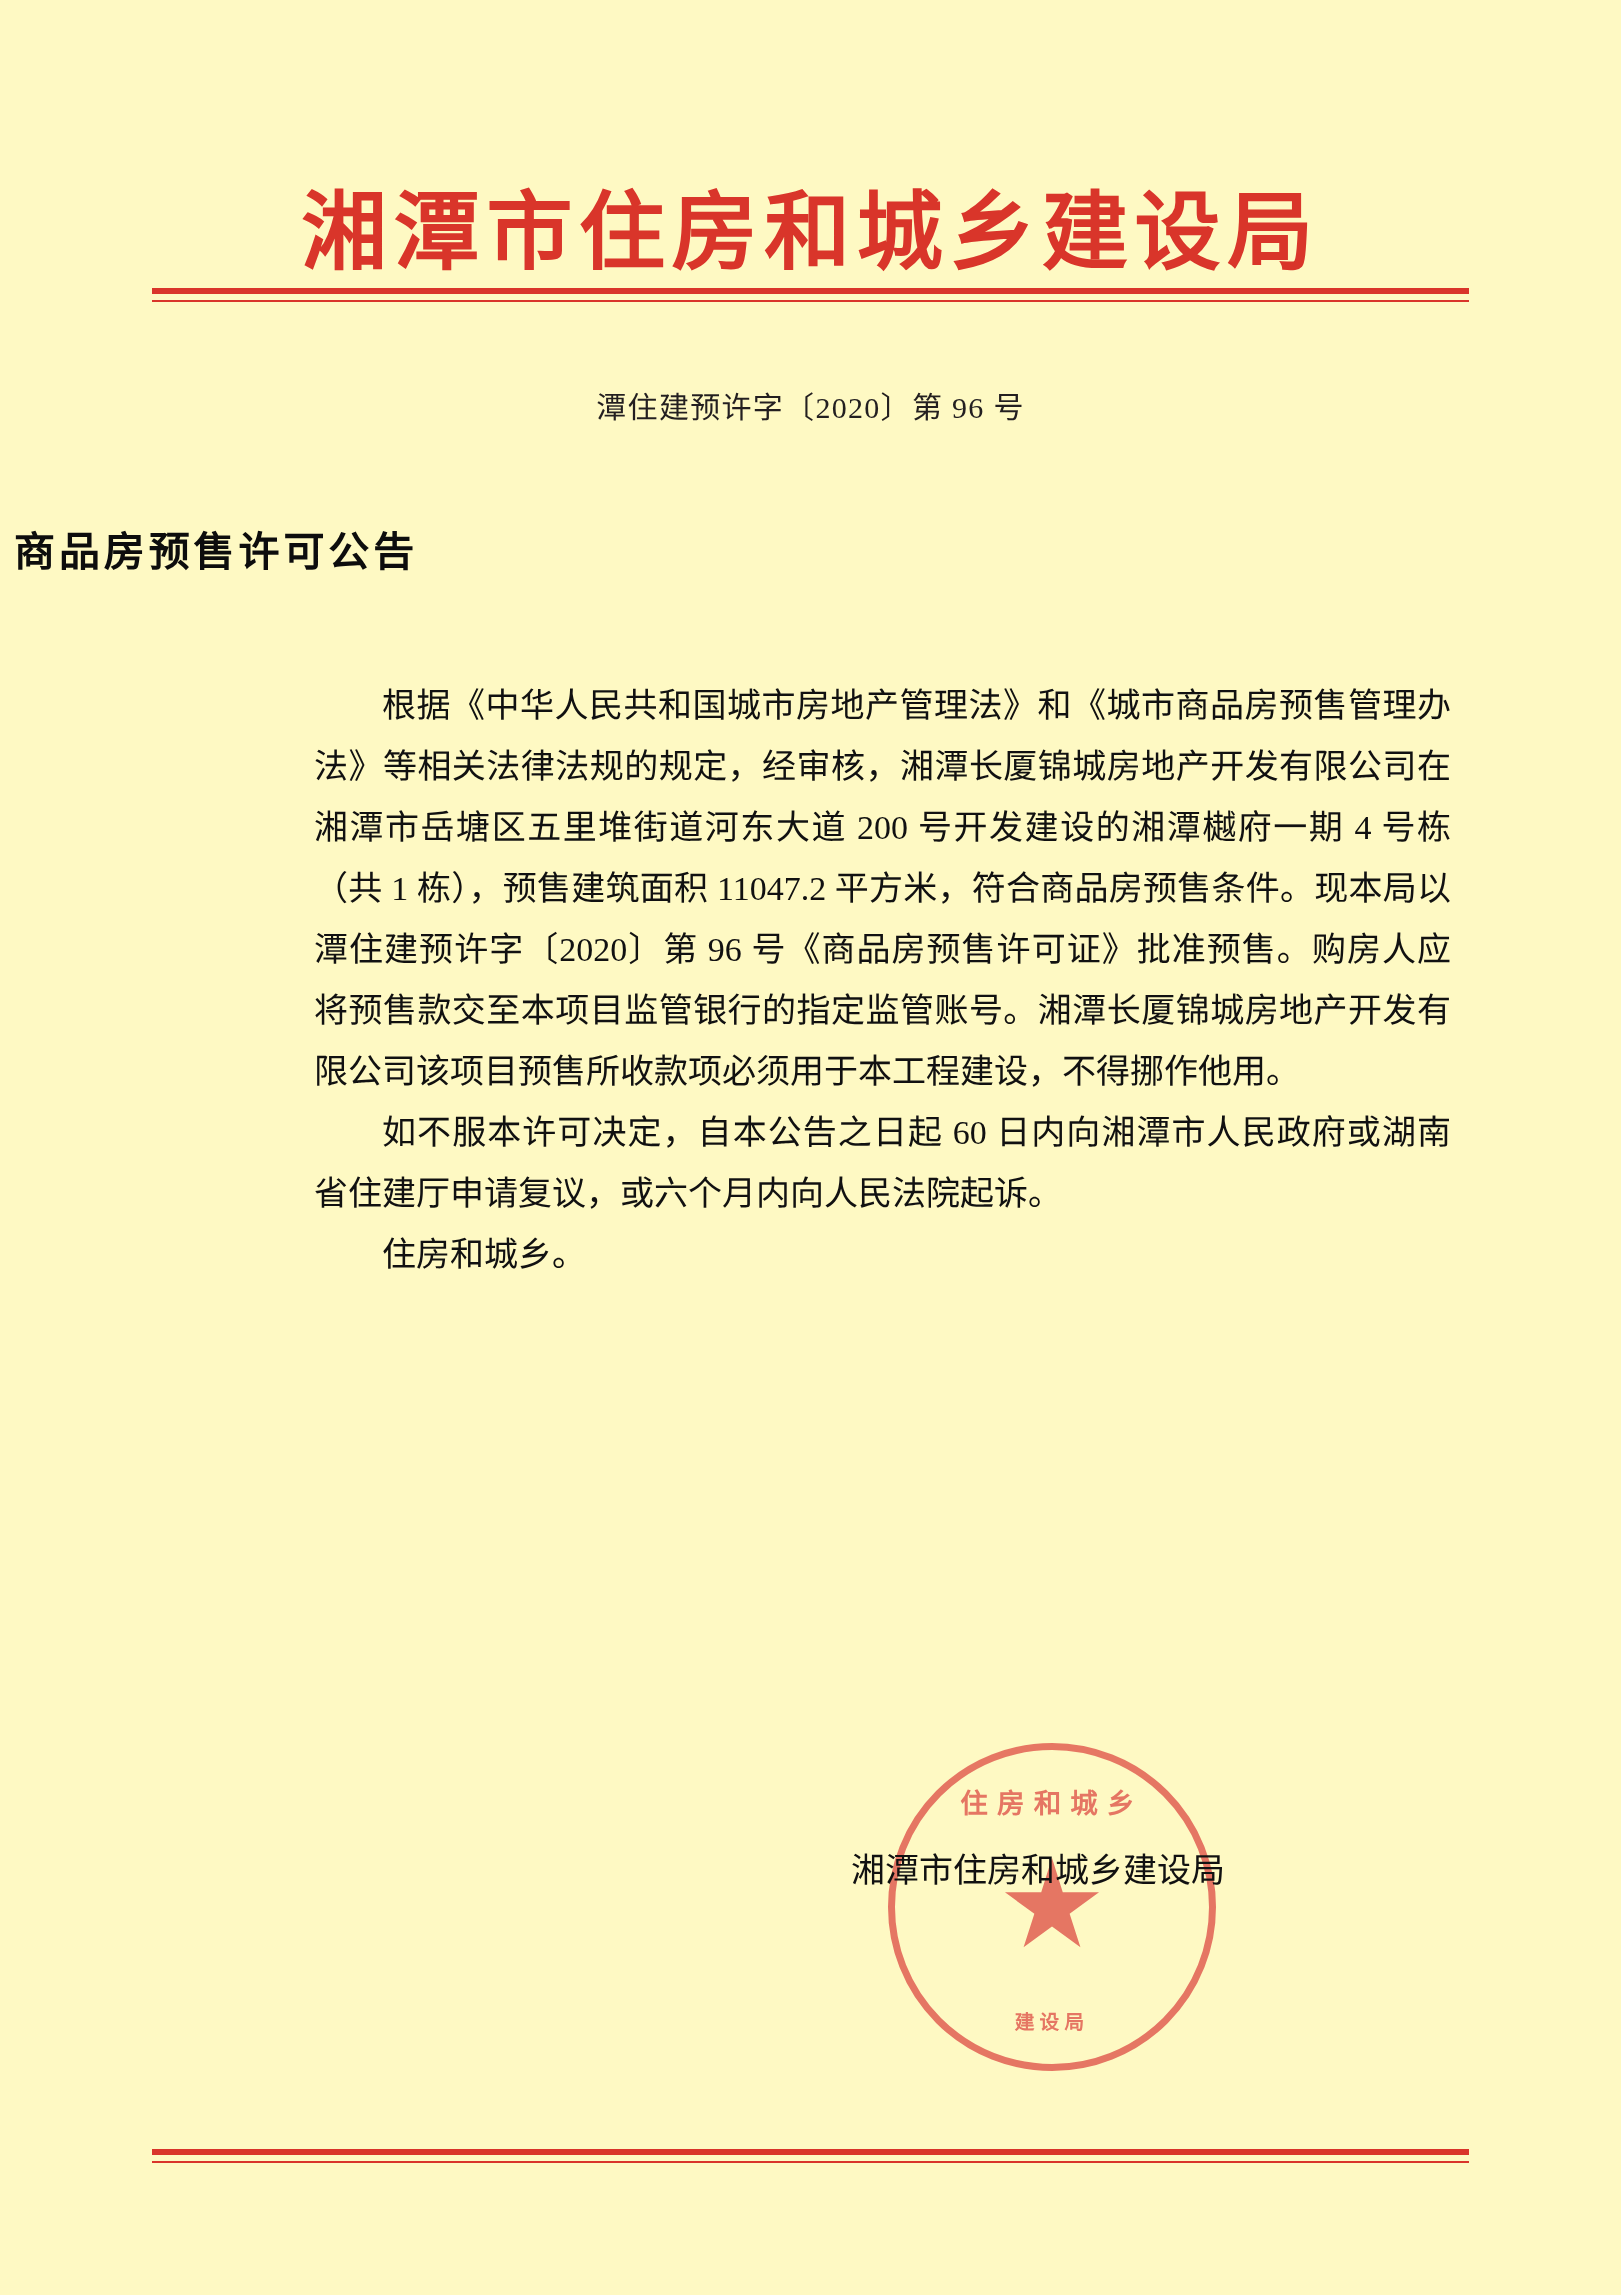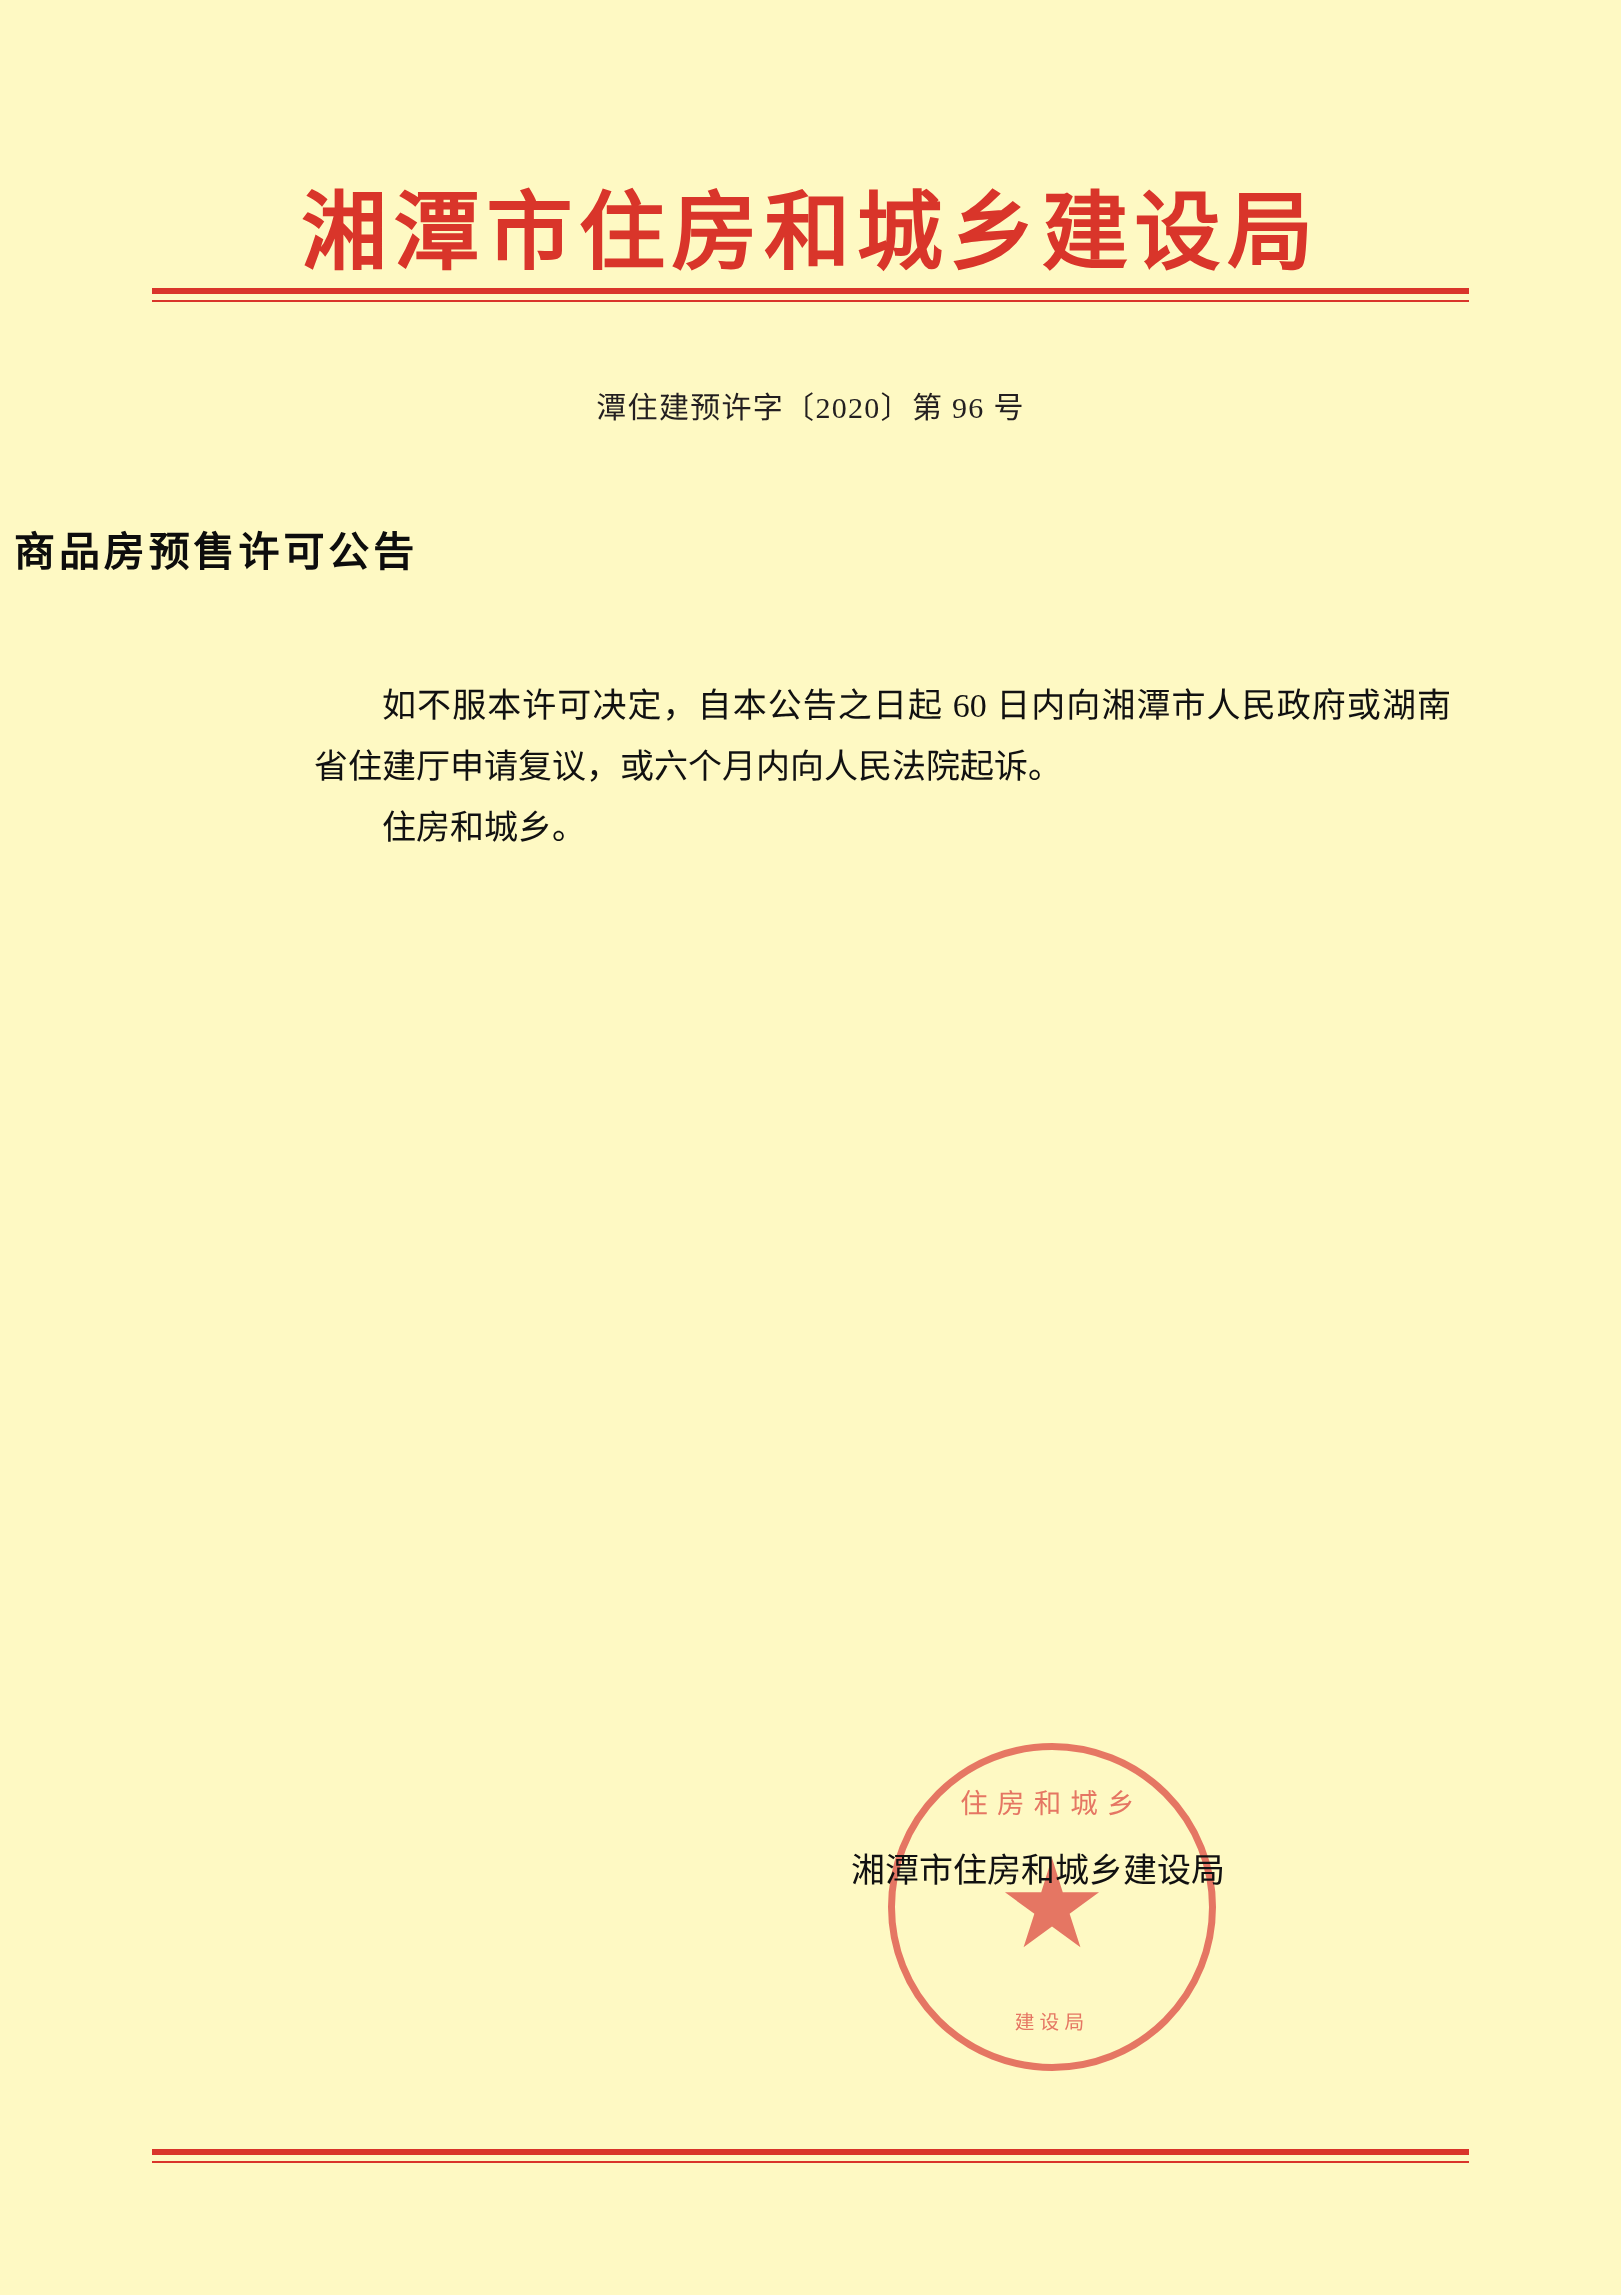--- a/index.html
+++ b/index.html
@@ -135,21 +135,21 @@
     margin: -49px 0 0 -49px;
     background: #e05a4e;
     clip-path: polygon(50% 0%, 61% 35%, 98% 35%, 68% 57%, 79% 91%, 50% 70%, 21% 91%, 32% 57%, 2% 35%, 39% 35%);
   }
   .seal-top-text, .seal-bottom-text {
     position: absolute;
     left: 0;
     width: 100%;
     text-align: center;
     color: #e05a4e;
-    font-weight: normal;
+    font-weight: bold;
     font-size: 27.5px;
     letter-spacing: 9.2px;
   }
   .seal-top-text { top: 31px; }
   .seal-bottom-text { bottom: 29px; font-size: 19.7px; letter-spacing: 5.2px; }
 
   
   .footer-rules {
     position: absolute;
     left: 152px;
@@ -169,20 +169,21 @@
   <div class="rule-group" style="top: 288px;">
     <div class="rule-thick"></div>
     <div class="rule-thin"></div>
   </div>
 
   <div class="doc-number">潭住建预许字〔2020〕第 96 号</div>
 
   <div class="doc-title">商品房预售许可公告</div>
 
   <div class="body-text">
+    <p>根据《中华人民共和国城市房地产管理法》和《城市商品房预售管理办法》等相关法律法规的规定，经审核，湘潭长厦锦城房地产开发有限公司在湘潭市岳塘区五里堆街道河东大道 200 号开发建设的湘潭樾府一期 4 号栋（共 1 栋），预售建筑面积 11047.2 平方米，符合商品房预售条件。现本局以潭住建预许字〔2020〕第 96 号《商品房预售许可证》批准预售。购房人应将预售款交至本项目监管银行的指定监管账号。湘潭长厦锦城房地产开发有限公司该项目预售所收款项必须用于本工程建设，不得挪作他用。</p>
     <p>如不服本许可决定，自本公告之日起 60 日内向湘潭市人民政府或湖南省住建厅申请复议，或六个月内向人民法院起诉。</p>
     <p>住房和城乡。</p>
   </div>
 
 
   <div class="seal">
     <div class="seal-top-text">住房和城乡</div>
     <div class="seal-star"></div>
     <div class="seal-bottom-text">建设局</div>
   </div>

